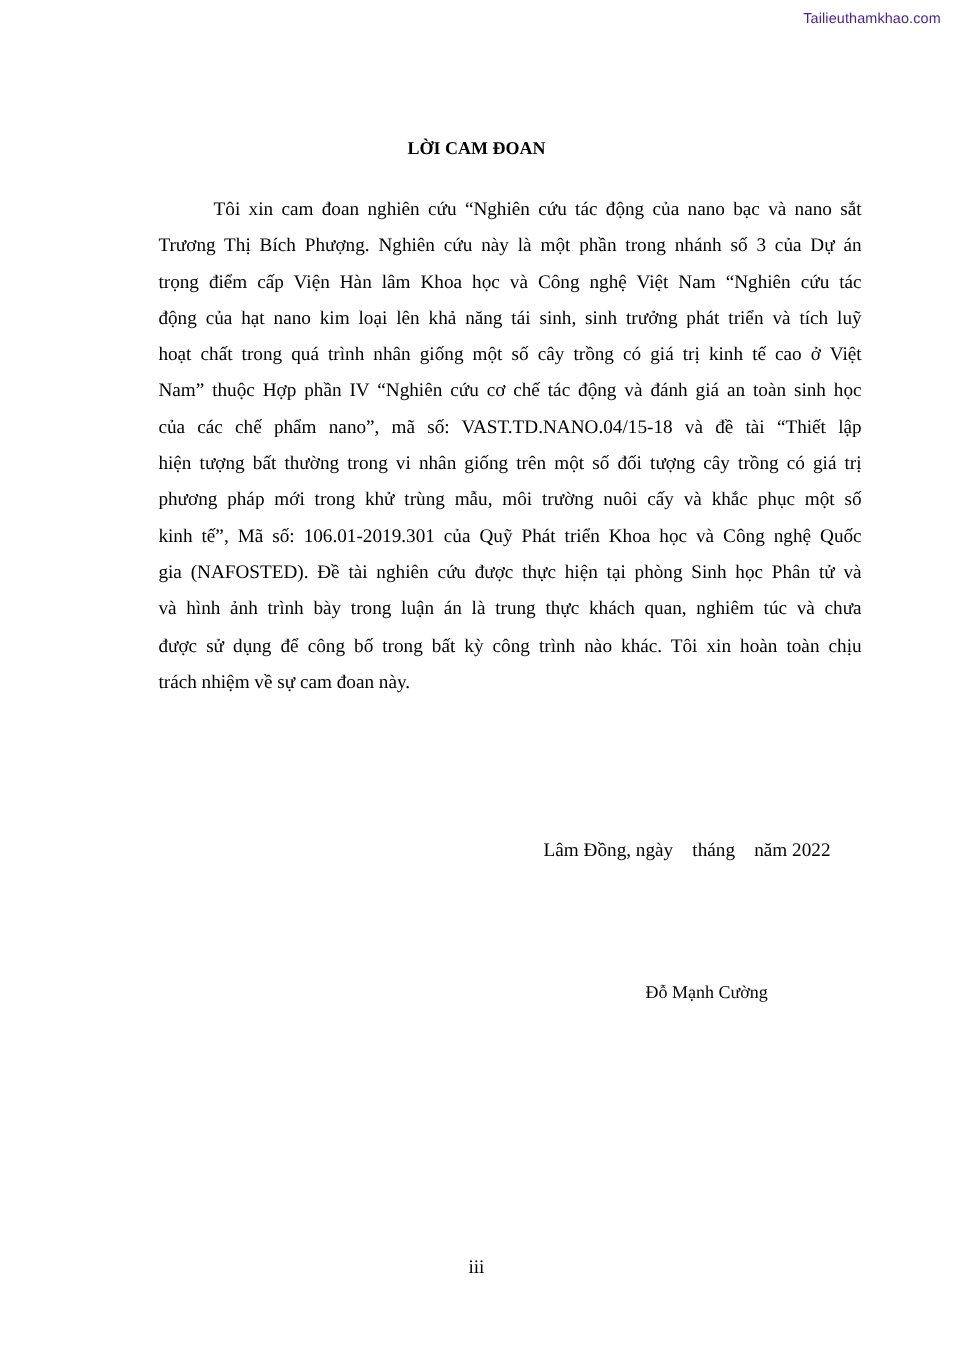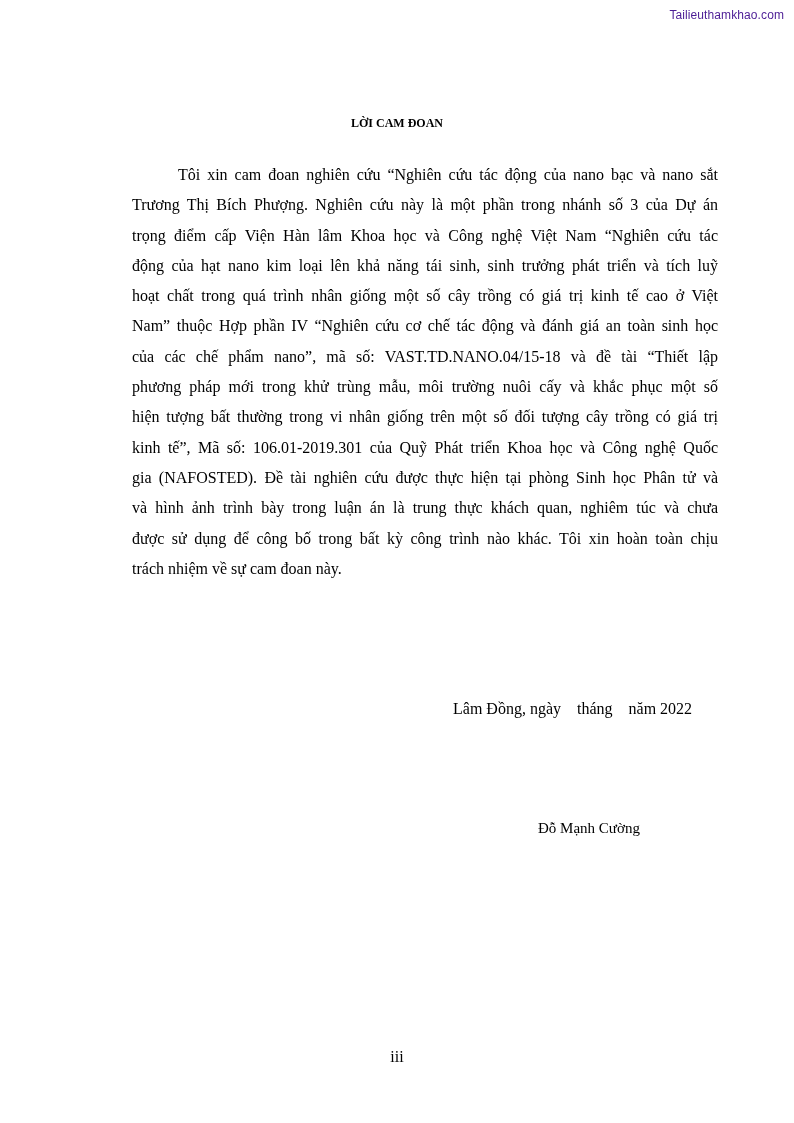--- a/index.html
+++ b/index.html
@@ -24,21 +24,21 @@
       color: #4c1d95;
       letter-spacing: 0.1px;
     }
     .title {
       position: absolute;
       top: 116px;
       left: 0;
       width: 794px;
       text-align: center;
       font-weight: bold;
-      font-size: 12px;
+      font-size: 15px;
     }
     .body-text {
       position: absolute;
       top: 160px;
       left: 132px;
       width: 586px;
       font-size: 16px;
       line-height: 30.3px;
     }
     .line {
@@ -87,22 +87,22 @@
 <div class="title">LỜI CAM ĐOAN</div>
 
 <div class="body-text">
   <span class="line first">Tôi xin cam đoan nghiên cứu “Nghiên cứu tác động của nano bạc và nano sắt</span>
   <span class="line">Trương Thị Bích Phượng. Nghiên cứu này là một phần trong nhánh số 3 của Dự án</span>
   <span class="line">trọng điểm cấp Viện Hàn lâm Khoa học và Công nghệ Việt Nam “Nghiên cứu tác</span>
   <span class="line">động của hạt nano kim loại lên khả năng tái sinh, sinh trưởng phát triển và tích luỹ</span>
   <span class="line">hoạt chất trong quá trình nhân giống một số cây trồng có giá trị kinh tế cao ở Việt</span>
   <span class="line">Nam” thuộc Hợp phần IV “Nghiên cứu cơ chế tác động và đánh giá an toàn sinh học</span>
   <span class="line">của các chế phẩm nano”, mã số: VAST.TD.NANO.04/15-18 và đề tài “Thiết lập</span>
+  <span class="line">hiện tượng bất thường trong vi nhân giống trên một số đối tượng cây trồng có giá trị</span>
   <span class="line">phương pháp mới trong khử trùng mẫu, môi trường nuôi cấy và khắc phục một số</span>
-  <span class="line">hiện tượng bất thường trong vi nhân giống trên một số đối tượng cây trồng có giá trị</span>
   <span class="line">kinh tế”, Mã số: 106.01-2019.301 của Quỹ Phát triển Khoa học và Công nghệ Quốc</span>
   <span class="line">gia (NAFOSTED). Đề tài nghiên cứu được thực hiện tại phòng Sinh học Phân tử và</span>
   <span class="line">và hình ảnh trình bày trong luận án là trung thực khách quan, nghiêm túc và chưa</span>
   <span class="line">được sử dụng để công bố trong bất kỳ công trình nào khác. Tôi xin hoàn toàn chịu</span>
   <span class="line last">trách nhiệm về sự cam đoan này.</span>
 </div>
 
 <div class="date-line">Lâm Đồng, ngày    tháng    năm 2022</div>
 
 <div class="signer">Đỗ Mạnh Cường</div>

